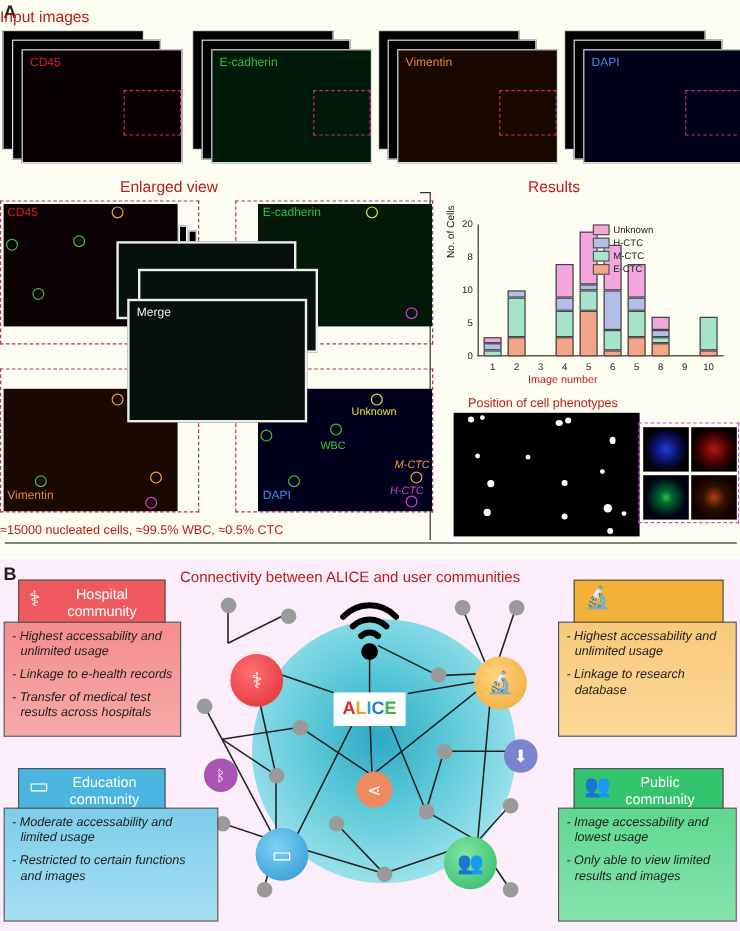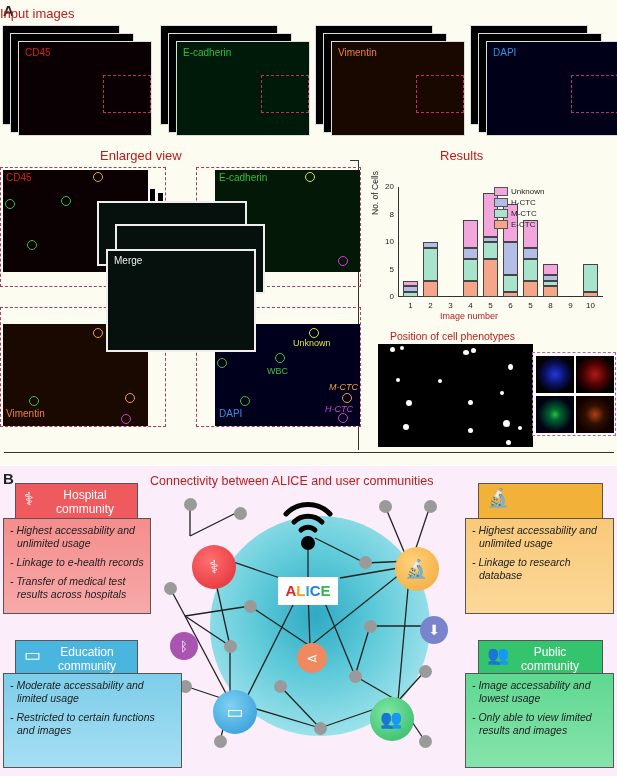--- a/index.html
+++ b/index.html
@@ -135,20 +135,21 @@
     <span class="anno" style="left:128px;top:96px;color:#d040d0;font-style:italic">H-CTC</span>
     <div class="ring" style="left:141px;top:105px;border-color:#d040d0"></div>
   </div>
 
   <div class="merge" style="left:97px;top:201px;width:150px;height:65px"></div>
   <div class="merge" style="left:115px;top:224px;width:150px;height:70px"></div>
   <div class="merge" style="left:106px;top:249px;width:150px;height:103px">
     <span class="label" style="position:absolute;left:6px;top:4px;font-size:10px;color:#eee">Merge</span>
   </div>
 
+  <div class="title" style="left:0;top:436px;width:360px;font-size:10.5px">≈15000 nucleated cells, ≈99.5% WBC, ≈0.5% CTC</div>
   <div style="position:absolute;left:4px;top:452px;width:610px;height:1px;background:#333"></div>
 
   <div class="title" style="left:440px;top:148px;width:120px">Results</div>
   <div style="position:absolute;left:370px;top:215px;font-size:8.5px;transform:rotate(-90deg);transform-origin:left top;width:60px">No. of Cells</div>
 
   <div class="chart" id="chart">
     <div class="axis-y"></div>
       <div class="axis-x"></div>
   <div class="ytick" style="top: 105px;">0</div>
       <div class="ytick" style="top: 77.5px;">5</div>

